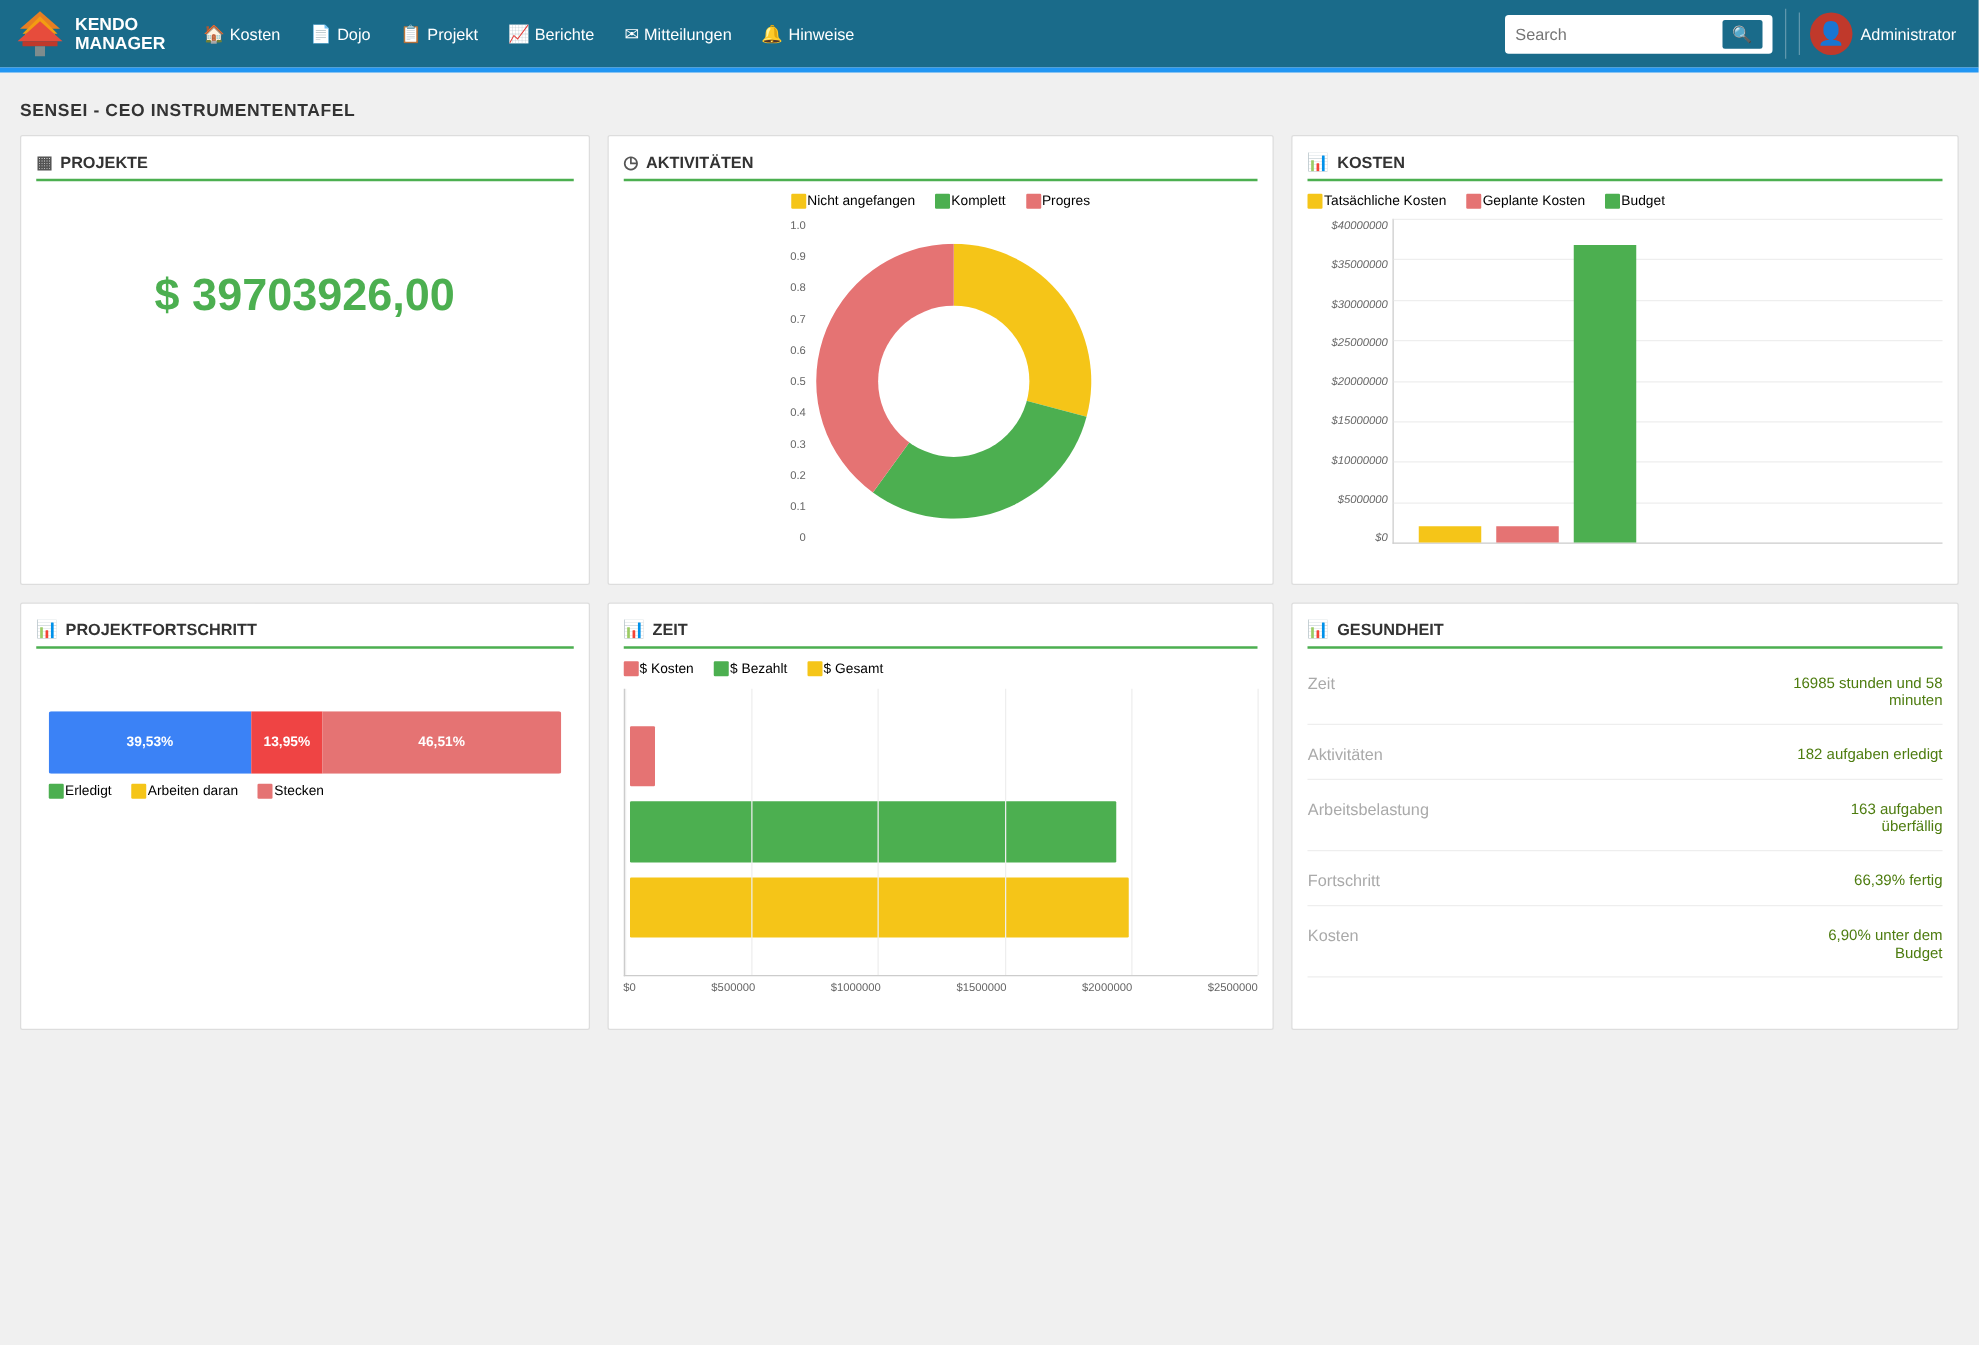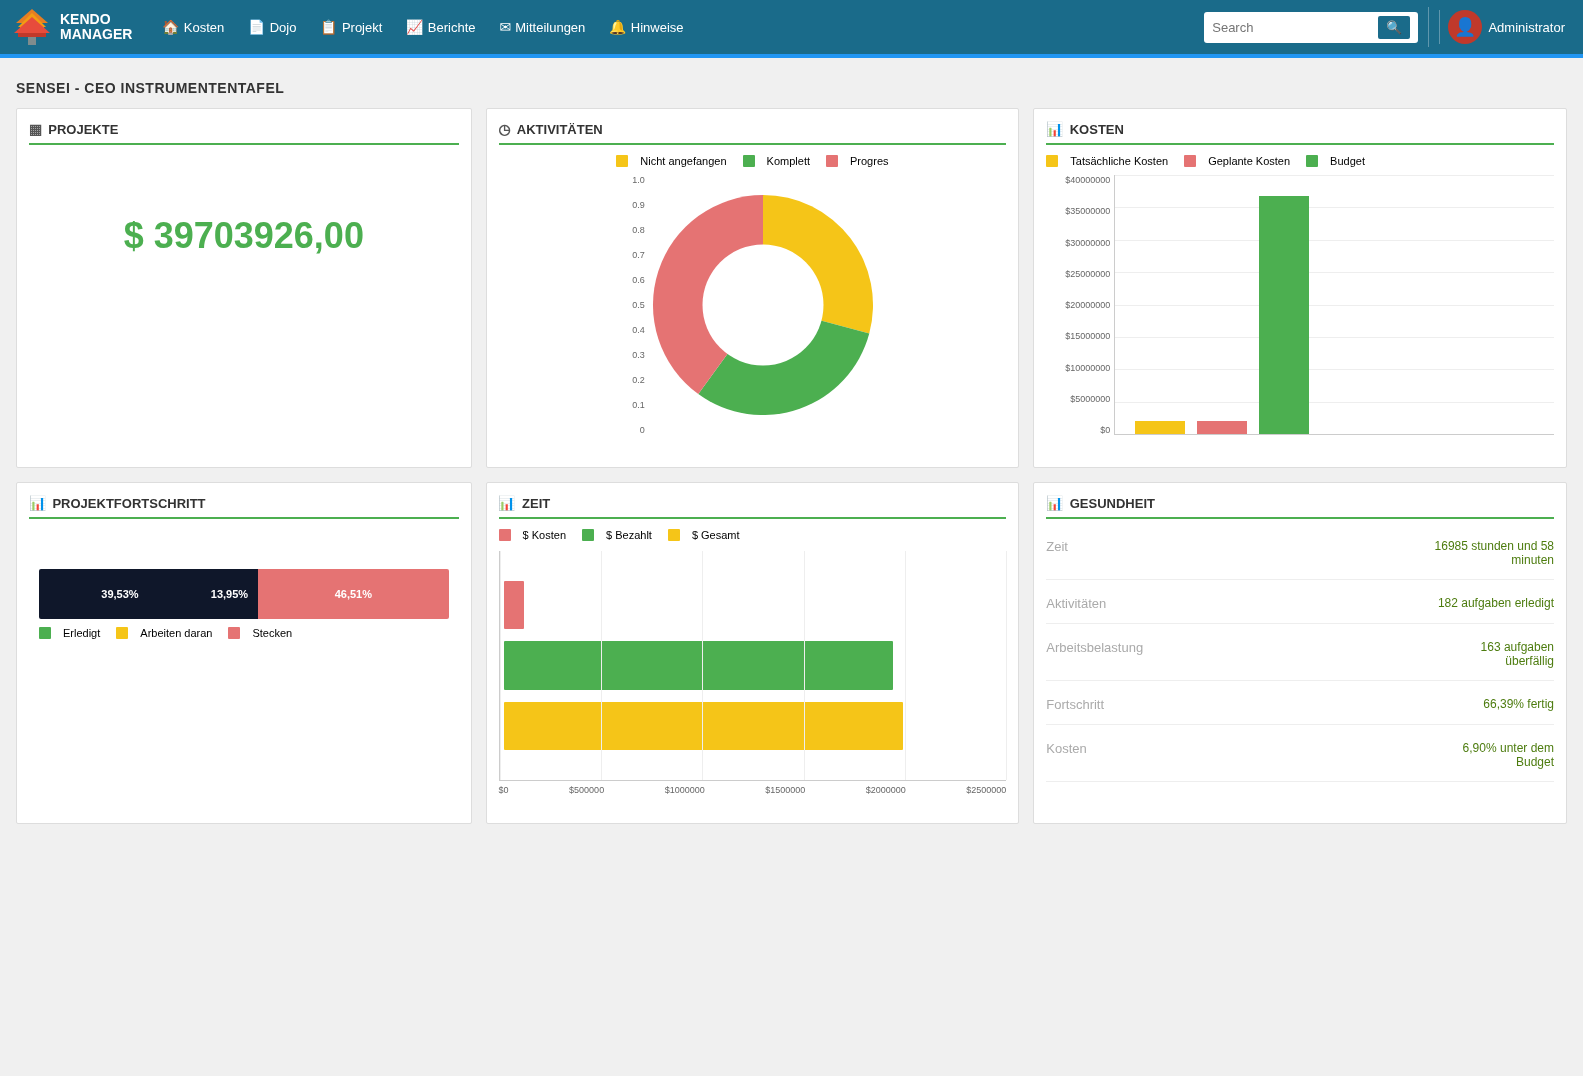--- a/index.html
+++ b/index.html
@@ -141,21 +141,21 @@
       color: #4CAF50;
       font-size: 36px;
       font-weight: bold;
       text-align: center;
       padding: 60px 20px;
     }
 
     
     .chart-container { position: relative; display: flex; flex-direction: column; align-items: center; }
     .legend { display: flex; gap: 16px; margin-bottom: 8px; font-size: 11px; }
-    .legend-item { display: flex; align-items: center; gap: 12px; }
+    .legend-item { display: flex; align-items: center; gap: 1px; }
     .legend-dot { width: 12px; height: 12px; border-radius: 1px; }
 
     
     .progress-chart { padding: 40px 10px 10px; }
     .progress-bar-container {
       height: 50px;
       display: flex;
       border-radius: 2px;
       overflow: hidden;
       margin-bottom: 8px;
@@ -318,21 +318,21 @@
         <div class="legend-item">
           <div class="legend-dot" style="background:#e57373;"></div>
           <span>Geplante Kosten</span>
         </div>
         <div class="legend-item">
           <div class="legend-dot" style="background:#4CAF50;"></div>
           <span>Budget</span>
         </div>
       </div>
 
-      <div style="position:relative;height:280px;margin-top:8px;">
+      <div style="position:relative;height:280px;margin-top:8px;font-style:italic;">
         <div style="position:absolute;left:0;top:0;bottom:20px;width:68px;display:flex;flex-direction:column;justify-content:space-between;font-size:9px;color:#666;text-align:right;padding-right:4px;">
           <span>$40000000</span>
             <span>$35000000</span>
             <span>$30000000</span>
             <span>$25000000</span>
             <span>$20000000</span>
             <span>$15000000</span>
             <span>$10000000</span>
             <span>$5000000</span>
             <span>$0</span>
@@ -361,22 +361,22 @@
 
   <div class="dashboard-row">
 
     <div class="card" style="flex:1.1;">
       <div class="card-title">
         <span class="card-icon">📊</span>
         <span>PROJEKTFORTSCHRITT</span>
       </div>
       <div class="progress-chart">
         <div class="progress-bar-container">
-          <div class="progress-segment" style="background:#0f172a;flex:39.53;">39,53%</div>
-          <div class="progress-segment" style="background:#0f172a;flex:13.95;">13,95%</div>
+          <div class="progress-segment" style="background:#3b82f6;flex:39.53;">39,53%</div>
+          <div class="progress-segment" style="background:#ef4444;flex:13.95;">13,95%</div>
           <div class="progress-segment" style="background:#e57373;flex:46.51;">46,51%</div>
         </div>
         <div class="progress-legend">
           <div class="legend-item">
             <div class="legend-dot" style="background:#4CAF50;"></div>
             <span>Erledigt</span>
           </div>
           <div class="legend-item">
             <div class="legend-dot" style="background:#F5C518;"></div>
             <span>Arbeiten daran</span>

